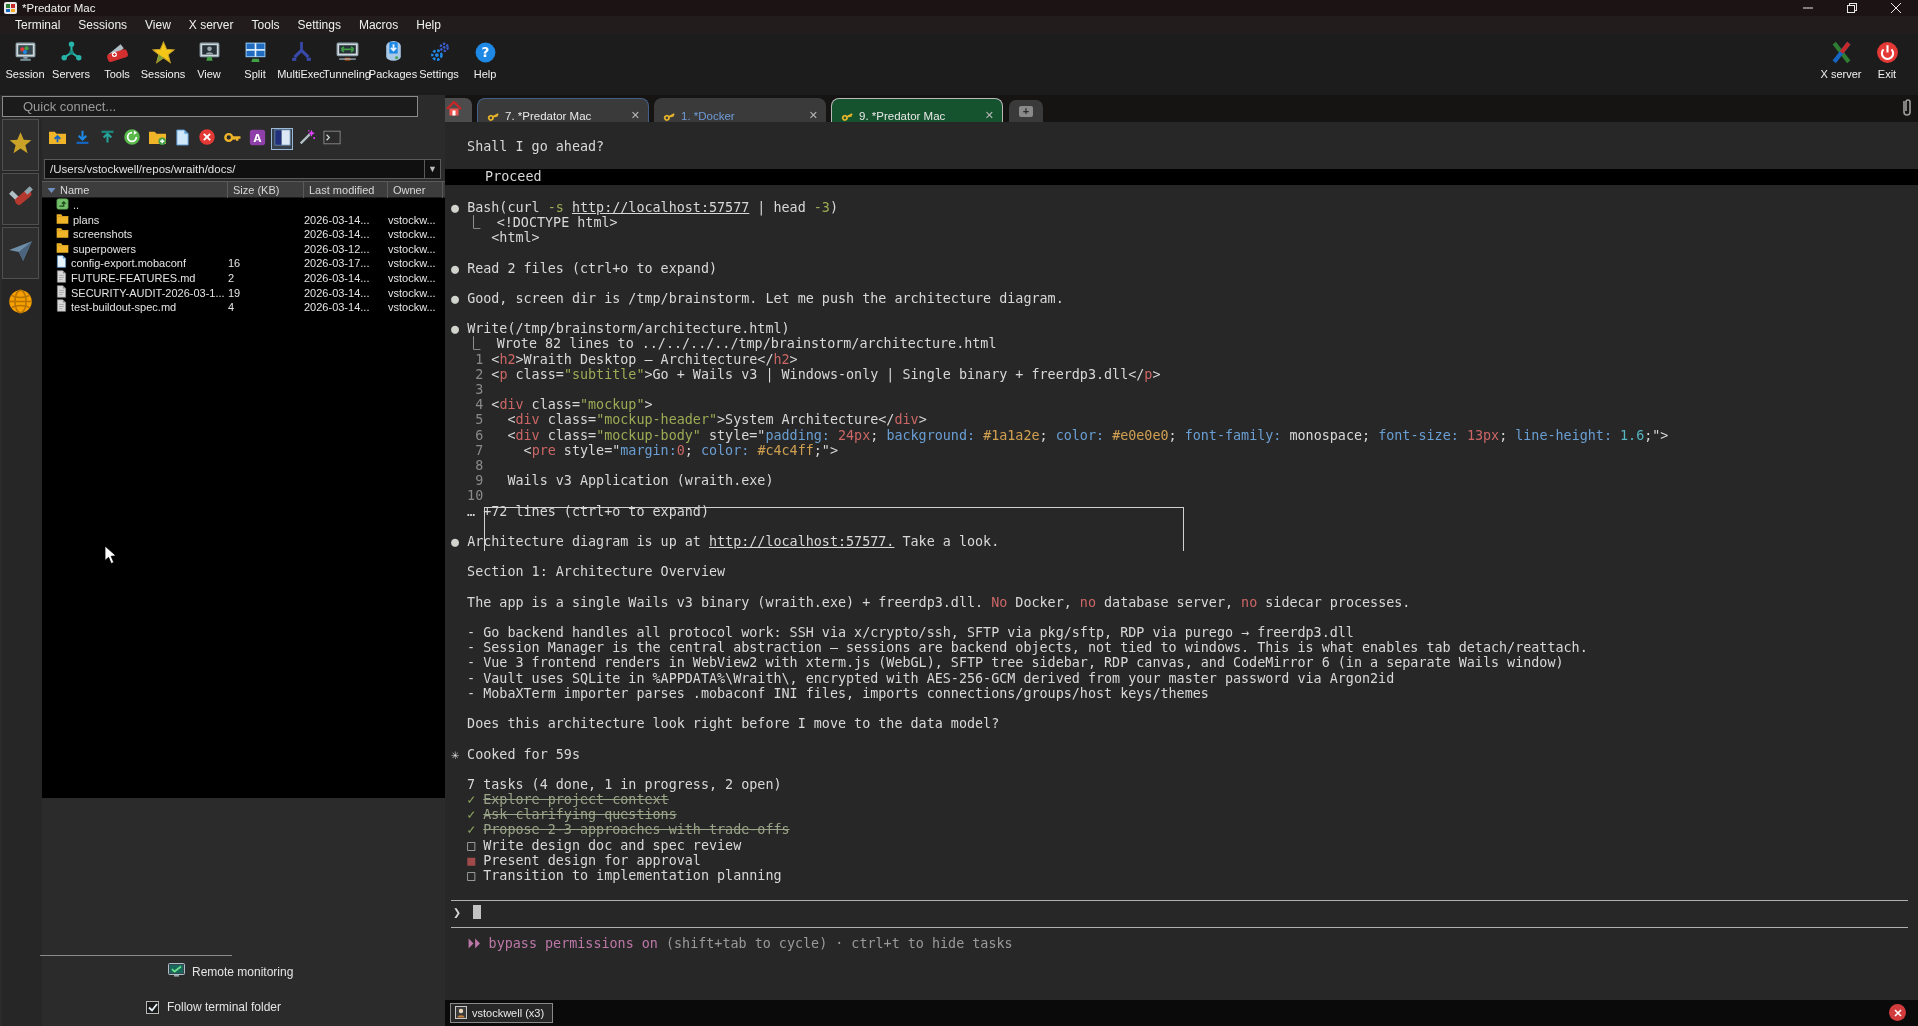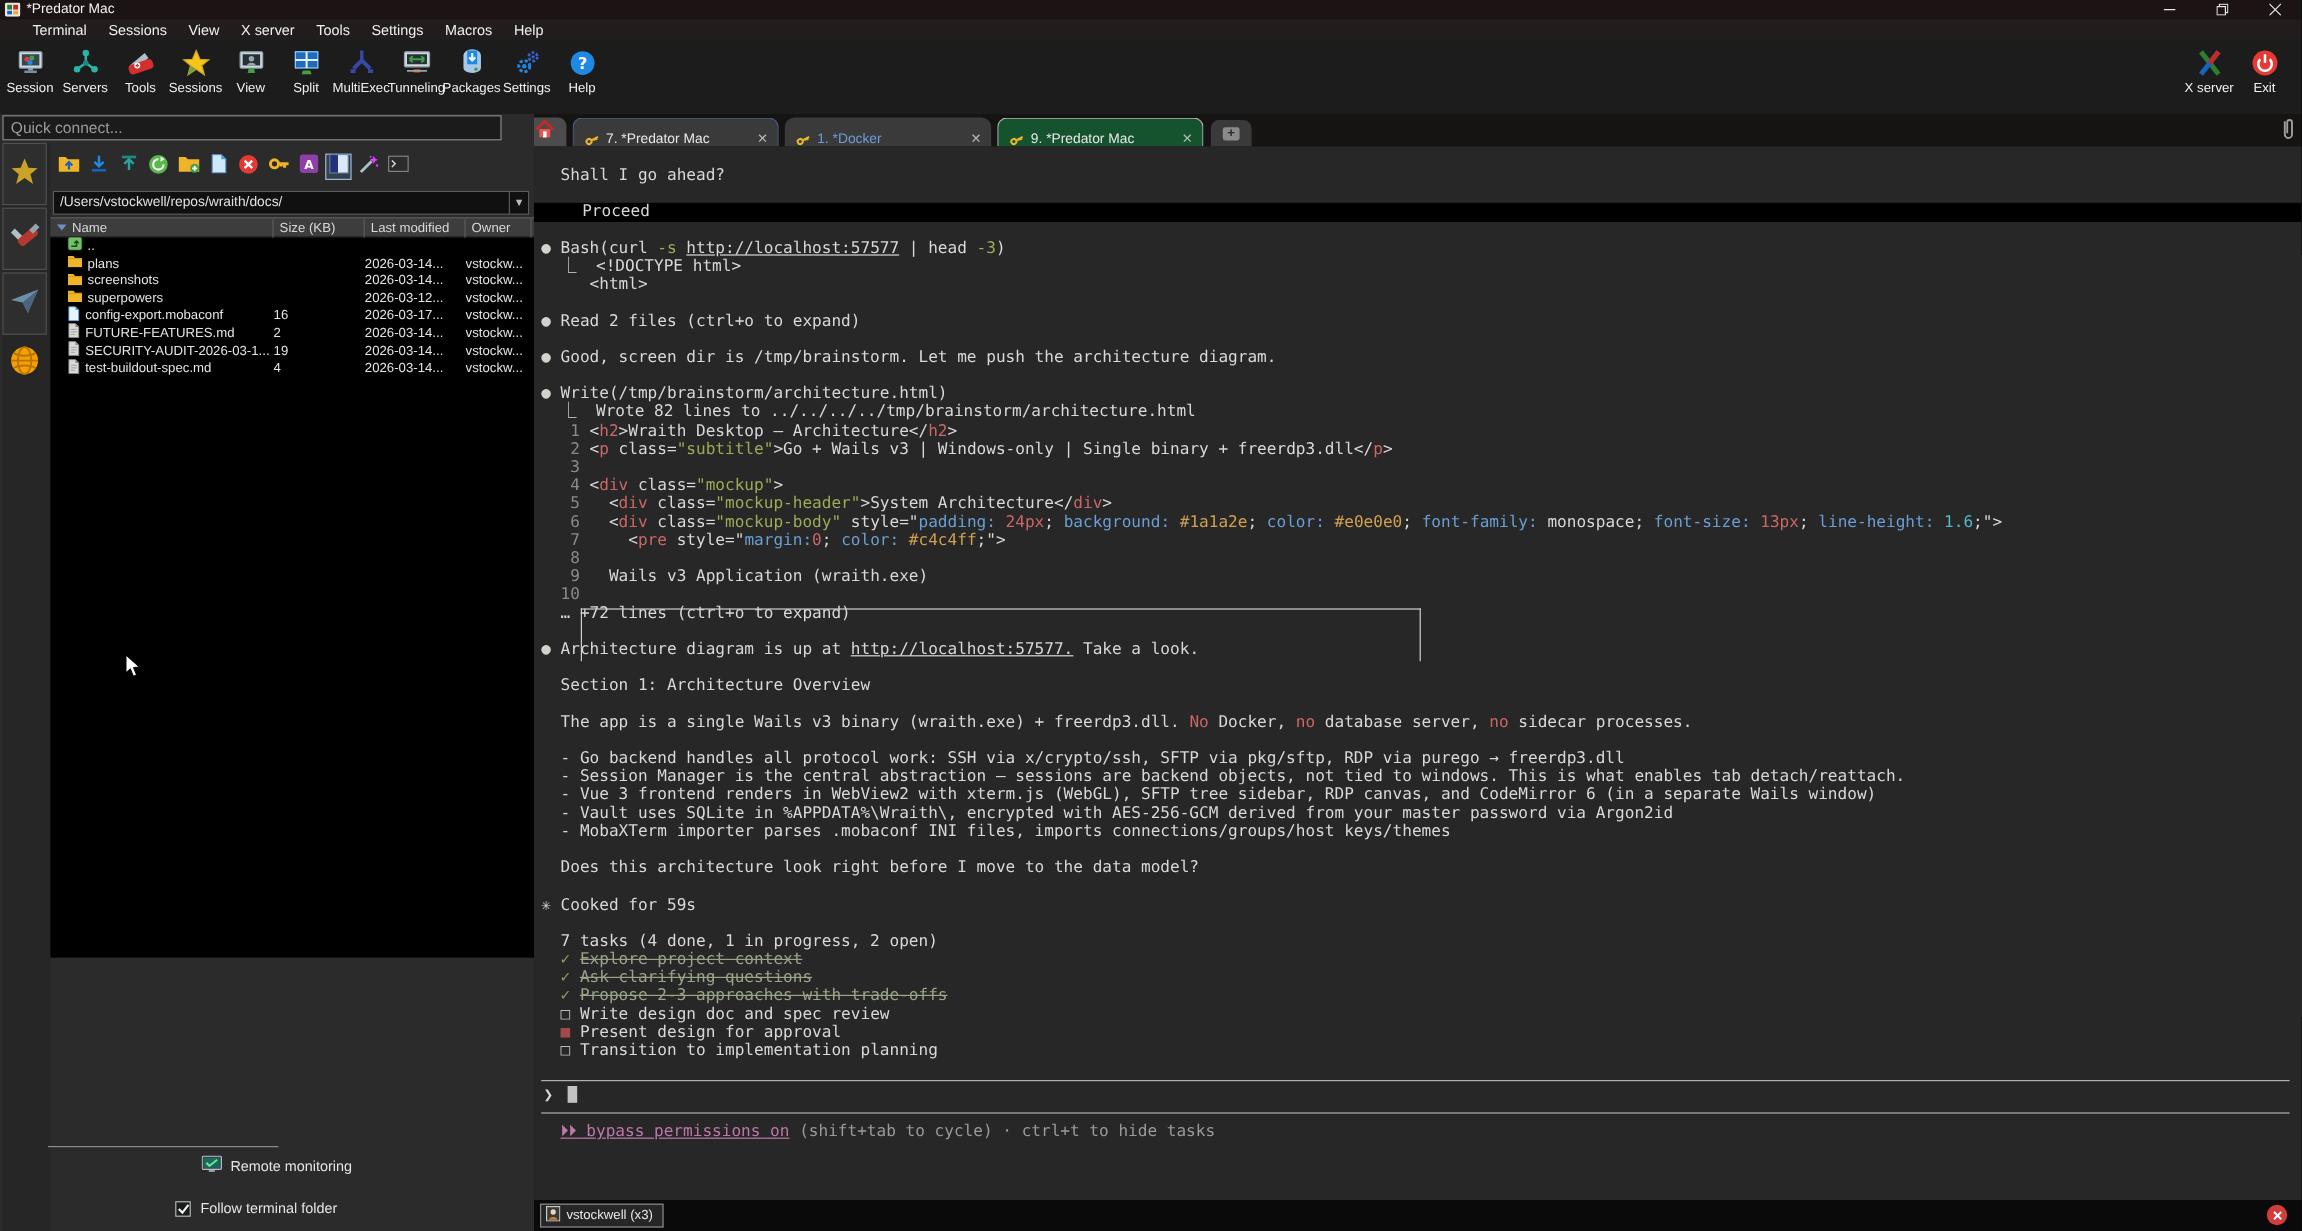--- a/index.html
+++ b/index.html
@@ -6,21 +6,21 @@
   html,body { width:1918px; height:1026px; overflow:hidden; background:#000; font-family:"Liberation Sans", sans-serif; }
   #app { position:relative; width:1918px; height:1026px; background:#141414; }
 
   
   .titlebar { position:absolute; left:0; top:0; width:100%; height:16px; background:#1c1414; display:flex; align-items:center; color:#f2f2f2; font-size:11.5px; }
   .titlebar .appicon { width:13px; height:12px; margin:0 5px 0 4px; }
   .win-controls { position:absolute; right:0; top:0; height:16px; display:flex; }
   .win-btn { width:44px; height:16px; display:flex; align-items:center; justify-content:center; color:#e8e8e8; }
 
   
-  .menubar { position:absolute; left:0; top:16px; width:100%; height:18px; background:#221c1c; display:flex; align-items:center; color:#f0f0f0; font-size:12px; padding-left:18px; }
+  .menubar { position:absolute; left:0; top:16px; width:100%; height:18px; background:#221c1c; display:flex; align-items:center; color:#f0f0f0; font-size:12px; padding-left:6px; }
   .menu-item { padding:0 9px; height:18px; line-height:18px; cursor:default; }
 
   
   .toolbar { position:absolute; left:0; top:34px; width:100%; height:61px; background:#1d1c1c; display:flex; align-items:flex-start; }
   .tb-left { display:flex; padding-left:2px; }
   .tb-right { position:absolute; right:8px; top:0; display:flex; }
   .tb-item { width:46px; height:58px; display:flex; flex-direction:column; align-items:center; justify-content:flex-start; padding-top:5px; color:#f0f0f0; font-size:11px; }
   .tb-item .ticon { width:26px; height:26px; display:flex; align-items:center; justify-content:center; margin-bottom:3px; }
   .tb-item .tlabel { white-space:nowrap; }
 
@@ -33,21 +33,21 @@
   .tab .tab-key { width:14px; height:12px; margin-right:5px; flex:0 0 auto; }
   .tab .tab-label { flex:1; overflow:hidden; white-space:nowrap; }
   .tab.blue .tab-label { color:#6f9bd8; }
   .tab .tab-close { color:#b8b8b8; font-size:11px; margin-left:4px; }
   .tab-plus { width:34px; height:22px; background:#3a3a3a; border-radius:7px 7px 0 0; margin-left:6px; display:flex; align-items:center; justify-content:center; }
   .tab-plus span { background:#8a8a8a; color:#2a2a2a; width:14px; height:11px; border-radius:2px; font-size:11px; line-height:11px; text-align:center; font-weight:bold; }
   .attach-clip { position:absolute; right:4px; top:2px; }
 
   
   .sidebar { position:absolute; left:0; top:95px; width:445px; bottom:0; background:#2b2b2b; }
-  .quickconnect { position:absolute; left:2px; top:1px; width:416px; height:21px; background:#1b1b1b; border:1px solid #8a8a8a; color:#d8d8d8; font-size:13px; padding:0 6px; font-family:"Liberation Sans",sans-serif; }
+  .quickconnect { position:absolute; left:2px; top:1px; width:416px; height:21px; background:#1b1b1b; border:1px solid #8a8a8a; color:#d8d8d8; font-size:13px; padding:0 20px; font-family:"Liberation Sans",sans-serif; }
   .quickconnect::placeholder { color:#9a9a9a; }
   .side-strip { position:absolute; left:2px; top:24px; width:40px; bottom:0; background:#262626; }
   .strip-box { width:37px; height:52px; border:1px solid #4f4f4f; background:#2e2e2e; display:flex; align-items:center; justify-content:center; margin-bottom:2px; }
   .strip-free { width:37px; height:44px; display:flex; align-items:center; justify-content:center; }
 
   .sftp { position:absolute; left:42px; top:24px; right:0; bottom:0; }
   .sftp-tools { height:40px; display:flex; align-items:center; padding-left:4px; gap:3px; }
   .sftp-tool { width:22px; height:22px; display:flex; align-items:center; justify-content:center; border:1px solid transparent; }
   .sftp-tool.selected { border:1px solid #9ab8d8; background:#35404a; }
   .pathbar { margin:0 4px 0 2px; height:20px; background:#101010; border:1px solid #5a5a5a; display:flex; align-items:center; color:#e0e0e0; font-size:11.5px; }
@@ -72,21 +72,21 @@
   .tl.bar { background:#000; margin:0 -10px 0 -6px; padding-left:24px; }
   .tl.statusline { margin-top:8px; }
   .c-d { color:#d8d8d8; }
   .c-blt { color:#d0d4cc; }
   .c-num { color:#8a8a8a; }
   .c-red { color:#cc6666; }
   .c-grn { color:#9cab55; }
   .c-blu { color:#6a9fd4; }
   .c-org { color:#d0a050; }
   .c-cyn { color:#56b6c2; }
-  .c-pnk { color:#bd77a8;text-decoration:underline; }
+  .c-pnk { color:#bd77a8; }
   .c-dim { color:#9a9a9a; }
   .c-url { color:#d8d8d8; text-decoration:underline; }
   .c-chk { color:#8aa35f; }
   .c-done { color:#9aa488; text-decoration:line-through; }
   .c-cur { color:#a14a4a; }
   .c-opn { color:#b8b8b8; }
   .promptbox { border-top:1px solid #b0b0b0; border-bottom:1px solid #b0b0b0; margin:2px 0 0 0; padding:4px 0 5px 2px; height:28px; }
   .cursor { display:inline-block; width:8px; height:14px; background:#c2c2c2; vertical-align:-2px; margin-left:4px; }
   .arch-box { position:absolute; left:39px; top:385.4px; width:700px; height:44px; border:1px solid #d0d0d0; border-bottom:none; pointer-events:none; }
 

